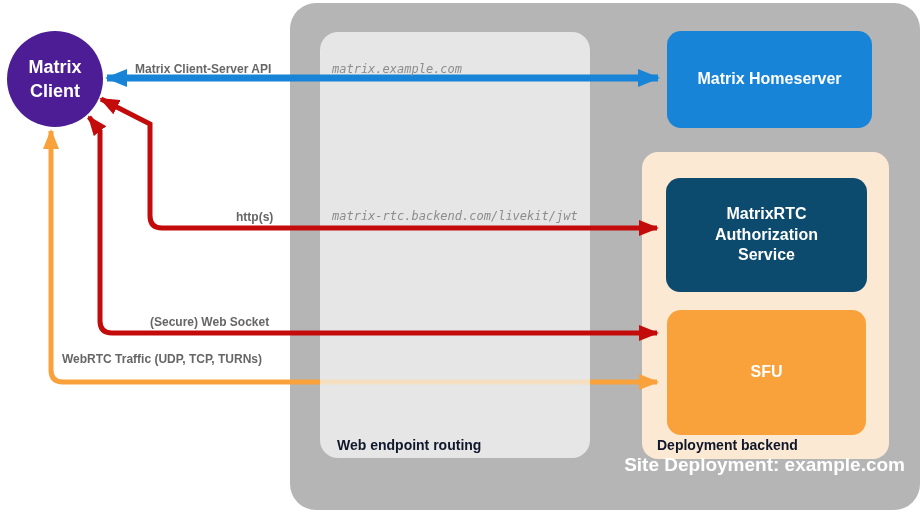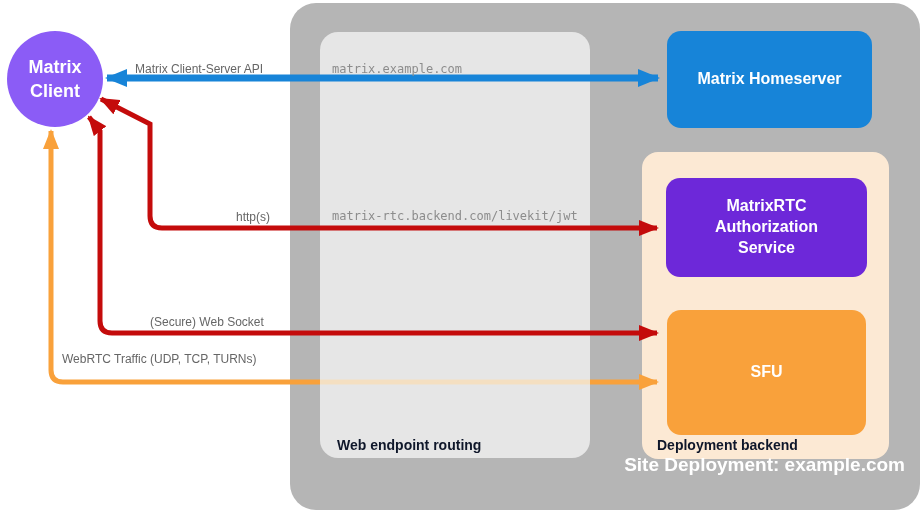--- a/index.html
+++ b/index.html
@@ -19,35 +19,36 @@
   .backend-box{
     left:642px;top:152px;width:247px;height:307px;
     background:#fce9d4;border-radius:16px;
   }
   .node{
     display:flex;align-items:center;justify-content:center;text-align:center;
     color:#ffffff;font-weight:bold;font-size:16px;line-height:1.3;
     border-radius:14px;
   }
   .homeserver{left:667px;top:31px;width:205px;height:97px;background:#1784d8;}
-  .auth-service{left:666px;top:178px;width:201px;height:99px;background:#6d28d9;}
+  .auth-service{left:666px;top:178px;width:201px;height:114px;background:#0c4a6e;}
   .auth-service span{display:block;width:130px;}
   .sfu{left:667px;top:310px;width:199px;height:125px;background:#f9a13b;}
   .client-circle{
     left:7px;top:31px;width:96px;height:96px;border-radius:50%;
-    background:#8b5cf6;display:flex;align-items:center;justify-content:center;
+    background:#4c1d95;display:flex;align-items:center;justify-content:center;
     text-align:center;color:#fff;font-weight:bold;font-size:18px;line-height:1.35;
   }
   .client-circle span{display:block;width:70px;}
   .mono{
     font-family:"DejaVu Sans Mono",monospace;font-size:12px;color:#8c8c8c;
     white-space:nowrap;
+    font-style:italic;
   }
   .edge-label{
-    font-size:12px;font-weight:normal;color:#666666;white-space:nowrap;
+    font-size:12px;font-weight:bold;color:#666666;white-space:nowrap;
   }
   .zone-label{
     font-size:14px;font-weight:bold;color:#0f172a;white-space:nowrap;
   }
   .site-label{
     font-size:19px;font-weight:bold;color:#ffffff;white-space:nowrap;
   }
   svg.wires{left:0;top:0;width:921px;height:524px;pointer-events:none;}
 </style>
 </head>

